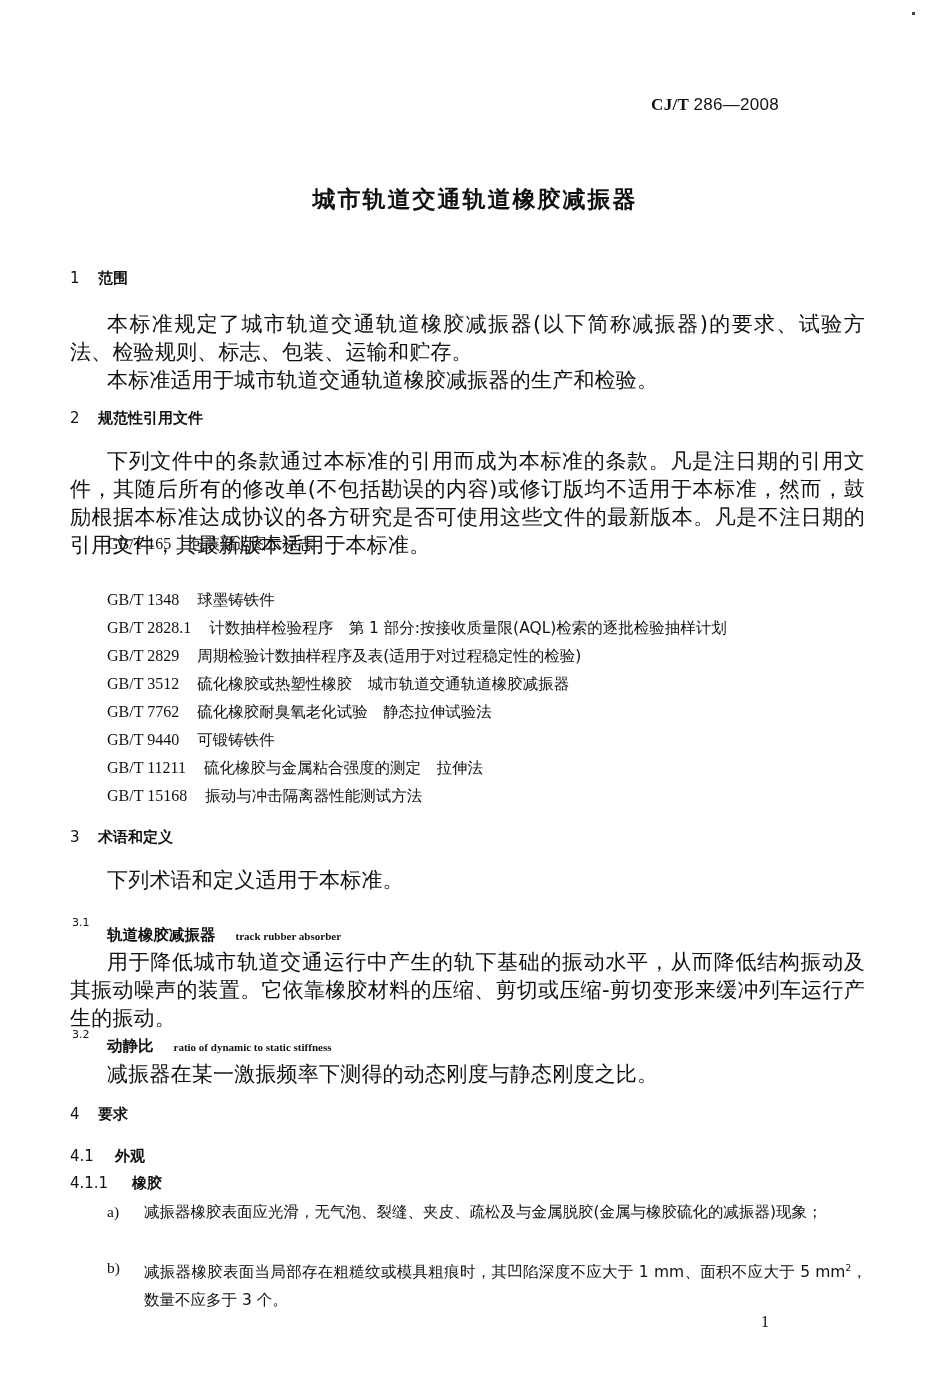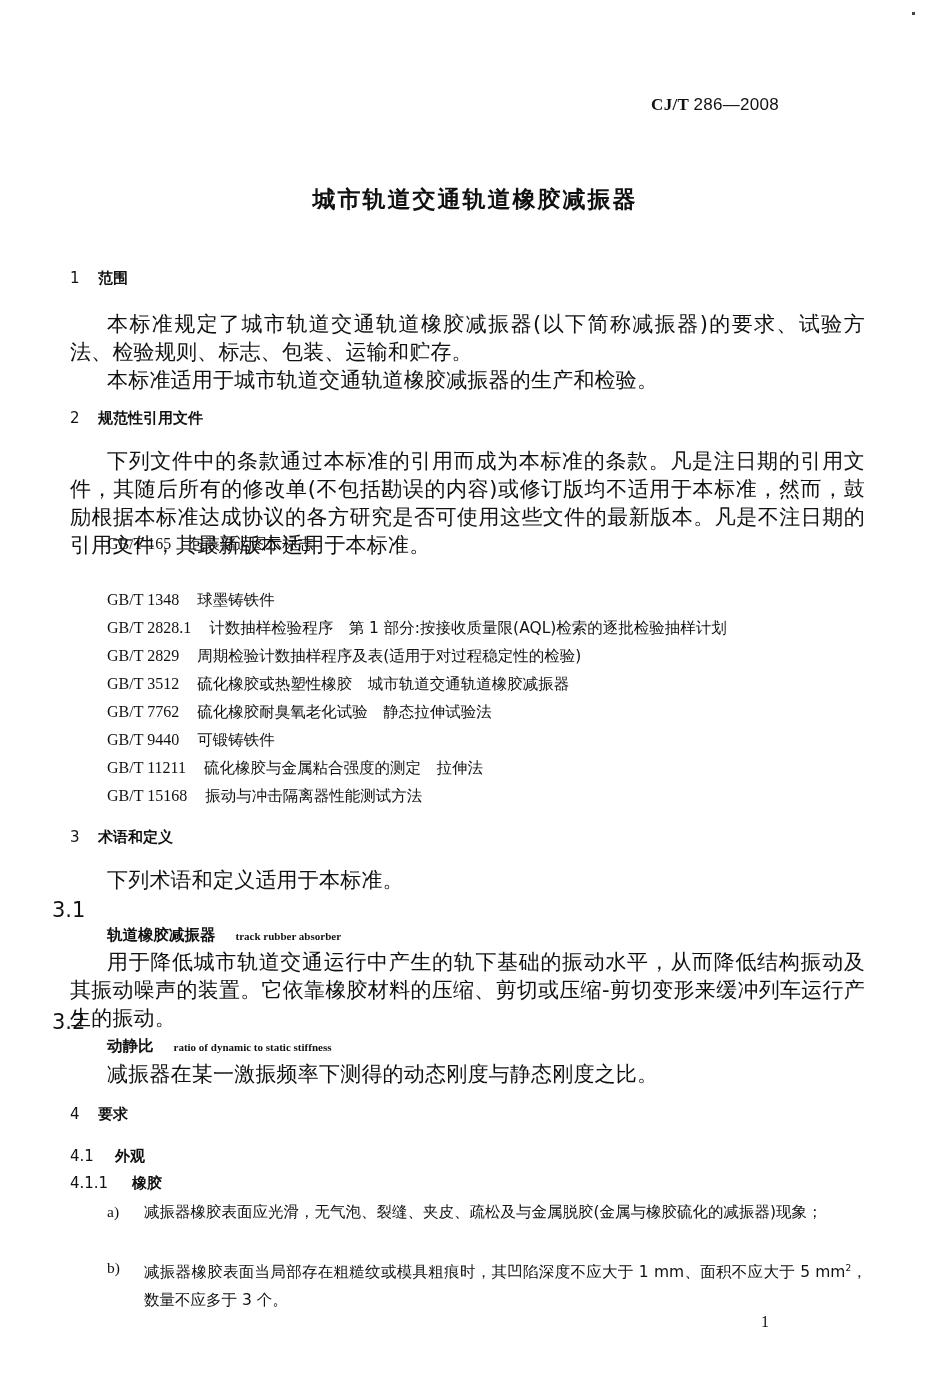--- a/index.html
+++ b/index.html
@@ -42,21 +42,21 @@
     .ref {
       left: 107px;
       font-family: "DejaVu Sans", sans-serif; font-size: 15.5px;
     }
     .ref .code { font-family: "Liberation Serif", serif; font-size: 16px; margin-right: 18px; }
     .term {
       left: 107px; font-weight: bold;
       font-family: "DejaVu Sans", sans-serif; font-size: 15.5px;
     }
     .term .en { font-family: "Liberation Serif", serif; font-size: 11px; margin-left: 20px; }
-    .clause-num { font-family: "DejaVu Sans", sans-serif; font-size: 21px; left: 52px; }
+    .clause-num { font-family: "DejaVu Sans", sans-serif; font-size: 11px; left: 72px; margin-top: 18px; }
     .list-item {
       left: 107px; width: 760px; white-space: normal;
       font-family: "DejaVu Sans", sans-serif; font-size: 15.5px; line-height: 28px;
       padding-left: 37px; text-align: justify;
     }
     .list-item .marker { position: absolute; left: 0; top: 0; font-family: "Liberation Serif", serif; }
     .page-num { right: 96px; top: 1313px; font-family: "Liberation Serif", serif; font-size: 16px; }
     .corner-mark { left: 912px; top: 12px; width: 3px; height: 3px; background: #444; }
     sup { font-size: 9px; vertical-align: 6px; }
   </style>

